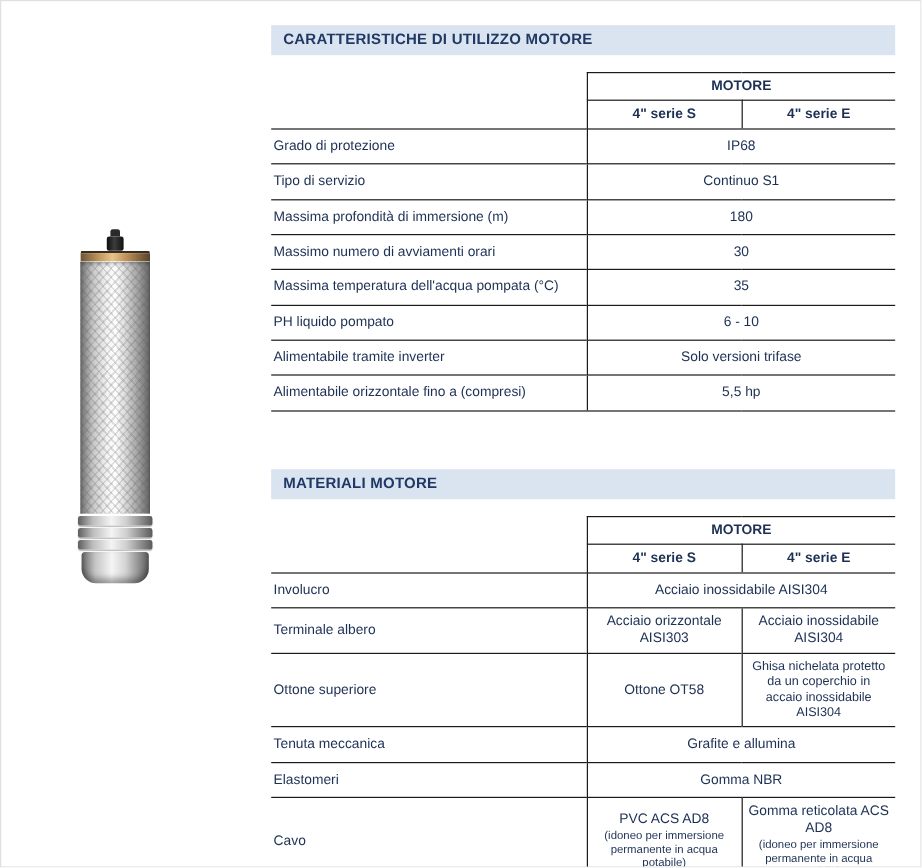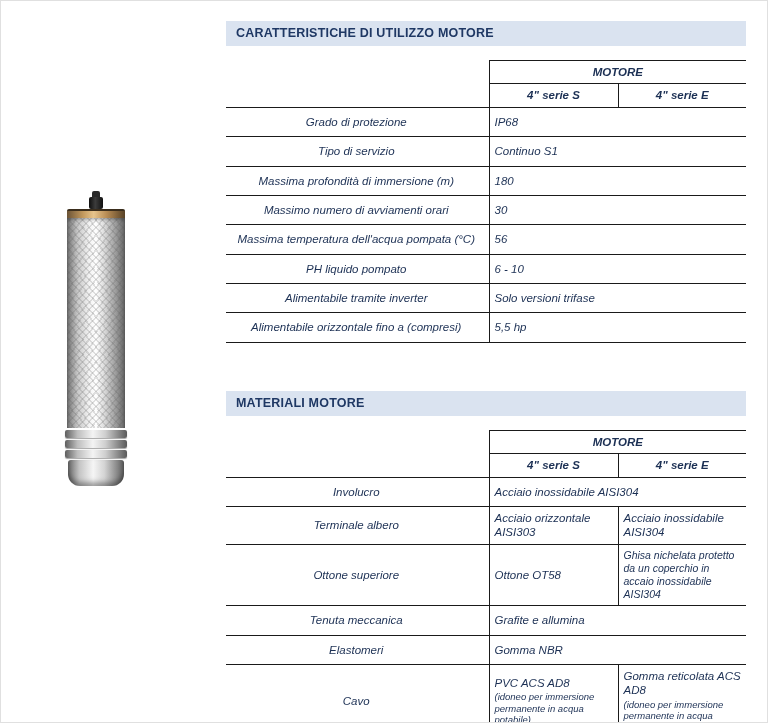--- a/index.html
+++ b/index.html
@@ -35,21 +35,20 @@
   }
   .section-2 { margin-top: 48px; }
 
   table.spec {
     border-collapse: collapse;
     table-layout: fixed;
     width: 520px;
     font-size: 11.5px;
     color: #1c3054;
     line-height: 1.25;
-    font-style: italic;
   }
   col.c-label { width: 263px; }
   col.c-v1 { width: 129px; }
   col.c-v2 { width: 128px; }
 
   .spec th, .spec td { vertical-align: middle; }
 
   .blank { border: none; }
 
   th.group-cell {
@@ -67,25 +66,25 @@
     text-align: center;
     font-weight: bold;
     font-size: 11.5px;
     padding: 4px 2px;
   }
 
   tr.body > td { border-top: 1px solid #1a1a1a; }
   tr.body.last > td { border-bottom: 1px solid #1a1a1a; }
 
   td.label {
+    text-align: left;
+    padding: 7px 4px 7px 2px;
+  }
+  td.value {
     text-align: center;
-    padding: 7px 4px 7px 2px;
-  }
-  td.value {
-    text-align: left;
     border-left: 1px solid #1a1a1a;
     padding: 7px 5px;
   }
   tr.r-multi > td { padding-top: 4px; padding-bottom: 4px; }
   td.small { font-size: 10.5px; line-height: 1.25; }
   .v-main { display: block; font-size: 11.5px; }
   .v-note { display: block; font-size: 9.5px; line-height: 1.2; margin-top: 1px; }
 
   
   .pump {
@@ -183,21 +182,21 @@
       <tr class="body">
         <td class="label">Massima profondità di immersione (m)</td>
         <td class="value" colspan="2">180</td>
       </tr>
       <tr class="body">
         <td class="label">Massimo numero di avviamenti orari</td>
         <td class="value" colspan="2">30</td>
       </tr>
       <tr class="body">
         <td class="label">Massima temperatura dell'acqua pompata (°C)</td>
-        <td class="value" colspan="2">56</td>
+        <td class="value" colspan="2">35</td>
       </tr>
       <tr class="body">
         <td class="label">PH liquido pompato</td>
         <td class="value" colspan="2">6 - 10</td>
       </tr>
       <tr class="body">
         <td class="label">Alimentabile tramite inverter</td>
         <td class="value" colspan="2">Solo versioni trifase</td>
       </tr>
       <tr class="body last">

